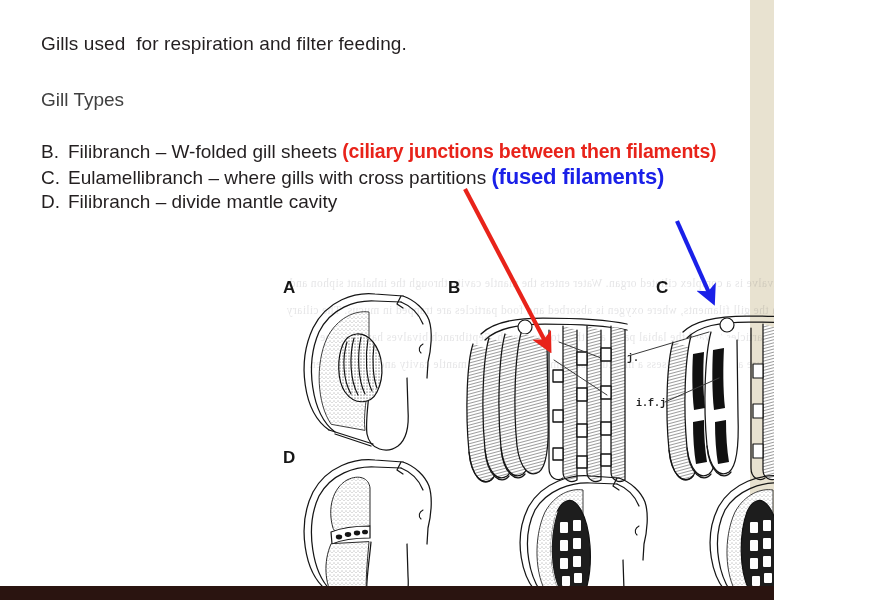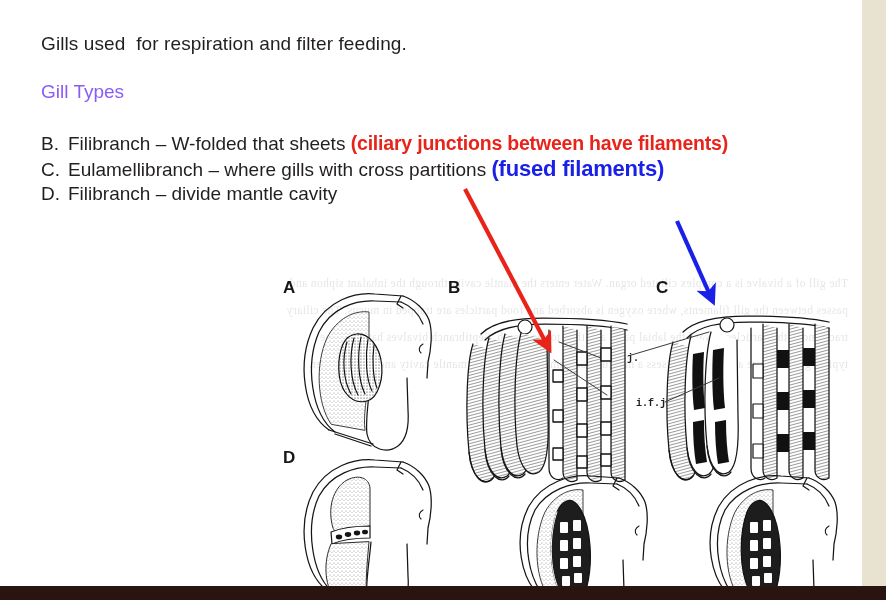--- a/index.html
+++ b/index.html
@@ -5,21 +5,21 @@
   html, body {
     margin: 0;
     padding: 0;
     background: #ffffff;
   }
   body {
     font-family: "Liberation Sans", sans-serif;
   }
   #slide {
     position: relative;
-    width: 886px;
+    width: 774px;
     height: 600px;
     background: #ffffff;
     overflow: hidden;
   }
   
   .right-band {
     position: absolute;
     top: 0;
     right: 0;
     width: 24px;
@@ -42,23 +42,23 @@
   }
   .lead-line {
     font-size: 19px;
     color: #231f20;
     letter-spacing: 0.1px;
     line-height: 22px;
     white-space: pre;
   }
   .section-title {
     font-size: 19px;
-    color: #8b5cf6;
+    color: #404040;
     line-height: 22px;
-    margin-top: 26px;
+    margin-top: 34px;
   }
   .gill-list {
     margin: 0;
     padding: 0;
     list-style: none;
     margin-top: 28px;
   }
   .gill-list li {
     font-size: 19px;
     color: #231f20;
@@ -138,21 +138,21 @@
   <div class="right-band" style="background: rgb(232, 226, 208);"></div>
 
   <div class="text-block">
 
     <div class="lead-line">Gills used  for respiration and filter feeding.</div>
 
     <div class="section-title">Gill Types</div>
 
     <ul class="gill-list">
       <li>
-        <span class="li-marker">B.</span><span>Filibranch – W-folded that sheets</span><span> </span><span class="annot-red" style="color: rgb(232, 35, 26);">(ciliary junctions between have filaments)</span>
+        <span class="li-marker">B.</span><span>Filibranch – W-folded gill sheets</span><span> </span><span class="annot-red" style="color: rgb(232, 35, 26);">(ciliary junctions between then filaments)</span>
       </li>
       <li>
         <span class="li-marker">C.</span><span>Eulamellibranch – where gills with cross partitions</span><span> </span><span class="annot-blue" style="color: rgb(26, 32, 232);">(fused filaments)</span>
       </li>
       <li>
         <span class="li-marker">D.</span><span>Filibranch – divide mantle cavity</span>
       </li>
     </ul>
   </div>
 

